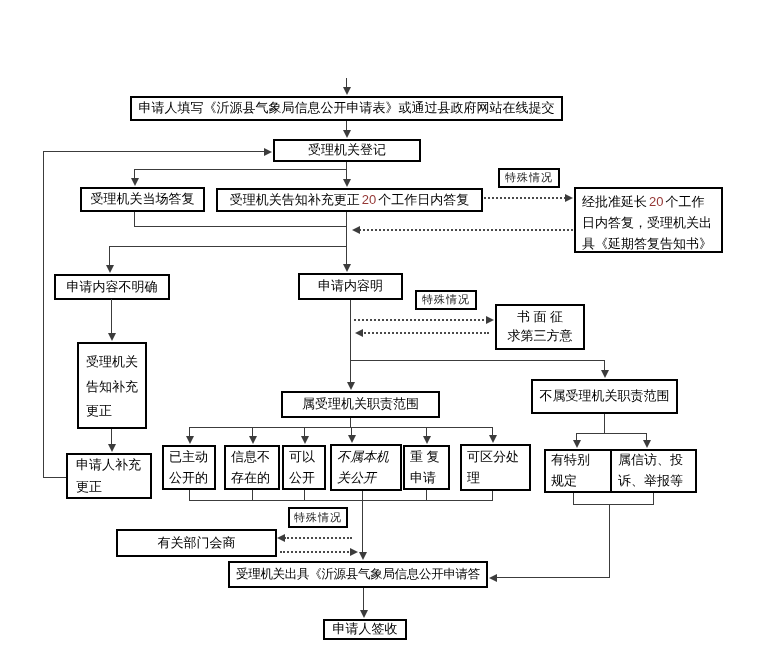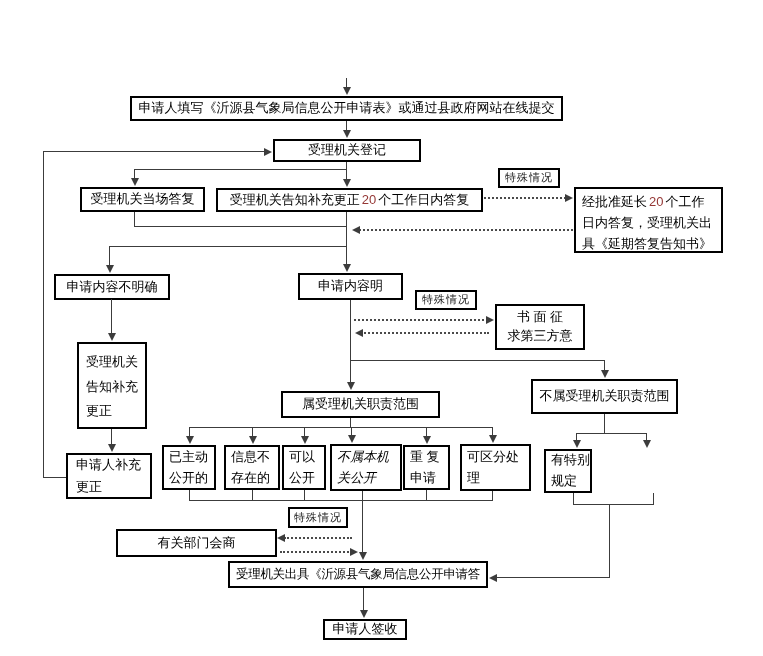--- a/index.html
+++ b/index.html
@@ -96,25 +96,29 @@
   <div class="box ta-l" style="left:403px;top:445px;width:47px;height:45px;padding-left:5px;line-height:1.6;">
     <span class="row">重 复</span>
     <span class="row">申请</span>
   </div>
 
   <div class="box ta-l" style="left:460px;top:444px;width:71px;height:47px;padding-left:5px;line-height:1.6;">
     <span class="row">可区分处</span>
     <span class="row">理</span>
   </div>
 
-  <div class="box ta-l" style="left:544px;top:449px;width:48px;height:44px;padding-left:5px;line-height:1.6;">
+  <div class="box ta-l" style="left:544px;top:449px;width:74px;height:44px;padding-left:5px;line-height:1.6;">
     <span class="row">有特别</span>
     <span class="row">规定</span>
   </div>
 
+  <div class="box ta-l" style="left:610px;top:449px;width:87px;height:44px;padding-left:6px;line-height:1.6;">
+    <span class="row">属信访、投</span>
+    <span class="row">诉、举报等</span>
+  </div>
 
   <div class="box small" style="left:288px;top:507px;width:60px;height:21px;">特殊情况</div>
 
   <div class="box" style="left:116px;top:529px;width:161px;height:28px;">有关部门会商</div>
 
   <div class="box tight" style="left:228px;top:561px;width:260px;height:27px;">受理机关出具《沂源县气象局信息公开申请答</div>
 
   <div class="box" style="left:323px;top:619px;width:84px;height:21px;">申请人签收</div>
 
   <div class="ln" style="left:346px;top:78px;width:1px;height:11px;"></div>

